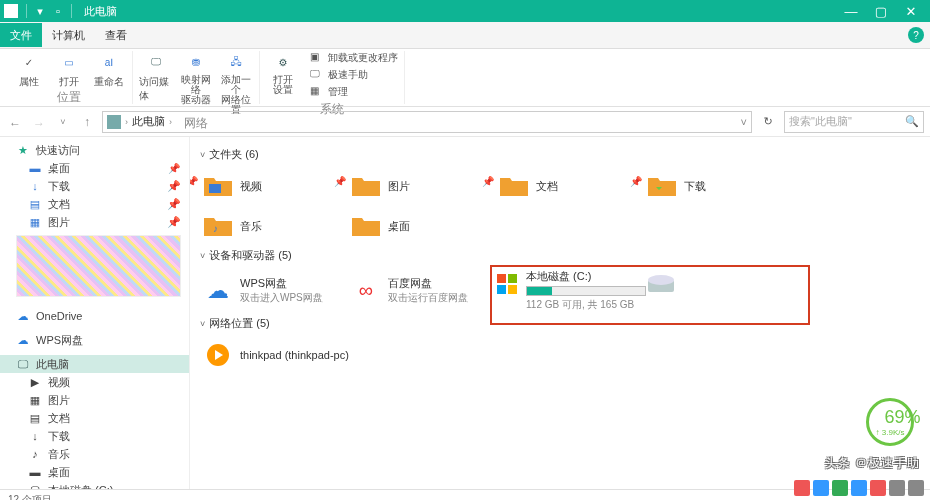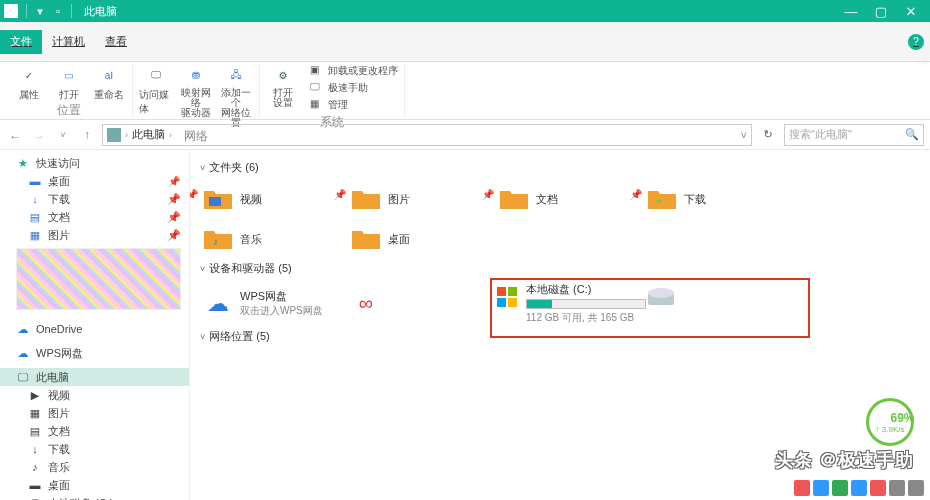--- a/index.html
+++ b/index.html
@@ -6,21 +6,21 @@
 body { width: 930px; height: 500px; background: #fff; font-size: 11px; color: #333; overflow: hidden; position: relative; }
 
 .titlebar { height: 22px; background: #0eb494; display: flex; align-items: center; padding: 0 4px; color: #fff; }
 .titlebar .icon-sm { width: 14px; height: 14px; background: #fff; margin-right: 4px; }
 .titlebar .sep { width: 1px; height: 14px; background: rgba(255,255,255,0.4); margin: 0 4px; }
 .titlebar .mini-icon { width: 14px; height: 14px; margin: 0 2px; display: flex; align-items: center; justify-content: center; }
 .titlebar .title { margin-left: 8px; }
 .titlebar .win-controls { margin-left: auto; display: flex; }
 .titlebar .win-controls span { width: 30px; text-align: center; font-size: 13px; }
 
-.menubar { height: 40px; background: #f5f5f5; display: flex; align-items: center; border-bottom: 1px solid #ddd; text-decoration: underline; }
+.menubar { height: 27px; background: #f5f5f5; display: flex; align-items: center; border-bottom: 1px solid #ddd; }
 .menubar .tab { padding: 4px 10px; height: 24px; display: flex; align-items: center; color: #333; }
 .menubar .tab.active { background: #0eb494; color: #fff; }
 .menubar .help { margin-left: auto; margin-right: 6px; width: 16px; height: 16px; border-radius: 50%; background: #0eb494; color: #fff; display: flex; align-items: center; justify-content: center; font-size: 10px; }
 
 .ribbon { height: 58px; background: #fff; border-bottom: 1px solid #e0e0e0; display: flex; padding: 2px 6px; }
 .ribbon-group { display: flex; flex-direction: column; align-items: center; padding: 0 6px; border-right: 1px solid #eee; }
 .ribbon-row { display: flex; gap: 6px; }
 .ribbon-btn { display: flex; flex-direction: column; align-items: center; width: 34px; font-size: 10px; color: #555; }
 .ribbon-btn .ico { width: 22px; height: 22px; display: flex; align-items: center; justify-content: center; margin-bottom: 2px; }
 .ribbon-group-label { font-size: 12px; color: #888; margin-top: auto; }
@@ -60,23 +60,23 @@
 .drive-bar .fill { height: 100%; background: #0eb494; }
 .drive-sub { font-size: 10px; color: #888; }
 
 .highlight-box { position: absolute; border: 2px solid #d43c20; }
 
 .statusbar { height: 20px; border-top: 1px solid #e0e0e0; display: flex; align-items: center; padding: 0 8px; font-size: 10px; color: #666; }
 
 .folder-svg { width: 30px; height: 24px; }
 .disk-svg { width: 28px; height: 20px; }
 
-.brand { position: absolute; right: 16px; bottom: 28px; font-size: 18px; font-weight: bold; color: #fff; text-shadow: -1px -1px 0 #666, 1px -1px 0 #666, -1px 1px 0 #666, 1px 1px 0 #666; letter-spacing: 1px; }
+.brand { position: absolute; right: 10px; bottom: 28px; font-size: 12px; font-weight: normal; color: #fff; text-shadow: -1px -1px 0 #666, 1px -1px 0 #666, -1px 1px 0 #666, 1px 1px 0 #666; letter-spacing: 1px; }
 .speed-badge { position: absolute; right: 16px; bottom: 54px; width: 48px; height: 48px; border-radius: 50%; border: 3px solid #6cc644; background: #fff; display: flex; flex-direction: column; align-items: center; justify-content: center; color: #6cc644; font-size: 10px; }
-.speed-badge .pct { font-size: 12px; font-weight: bold; margin-left: 25px; }
+.speed-badge .pct { font-size: 18px; font-weight: normal; margin-left: 25px; }
 .tray { position: absolute; right: 6px; bottom: 4px; display: flex; gap: 3px; }
 .tray .ti { width: 16px; height: 16px; border-radius: 2px; }
 </style>
 </head>
 <body>
 
 <div class="titlebar">
   <span class="icon-sm"></span>
   <span class="sep"></span>
   <span class="mini-icon">▾</span>
@@ -334,20 +334,24 @@
     <div class="grid" style="position:relative">
       <div class="grid-item">
           <div class="gi-icon" style="color:#2a7edb;font-size:22px">☁</div>
           <div class="gi-text">
             <span>WPS网盘</span>
             <span class="gi-sub">双击进入WPS网盘</span>
           </div>
         </div>
       <div class="grid-item">
           <div class="gi-icon" style="font-size:20px;color:#e33">∞</div>
+          <div class="gi-text">
+            <span>百度网盘</span>
+            <span class="gi-sub">双击运行百度网盘</span>
+          </div>
         </div>
 
       <div class="drive-item">
         <div class="di-icon">
             <svg width="22" height="22" viewBox="0 0 22 22">
               <rect x="1" y="1" width="9" height="9" fill="#f25022"></rect>
               <rect x="12" y="1" width="9" height="9" fill="#7fba00"></rect>
               <rect x="1" y="12" width="9" height="9" fill="#00a4ef"></rect>
               <rect x="12" y="12" width="9" height="9" fill="#ffb900"></rect>
             </svg>
@@ -370,20 +374,33 @@
       </div>
 
       <div class="highlight-box" style="left:290px;top:-4px;width:320px;height:60px"></div>
 
     </div>
 
     <div class="section-header">
         <span class="chev">˅</span>
         <span>网络位置 (5)</span>
       </div>
+    <div class="grid">
+      <div class="grid-item" style="width:220px">
+          <div class="gi-icon">
+            <svg width="26" height="26" viewBox="0 0 26 26">
+              <circle cx="13" cy="13" r="11" fill="#f90"></circle>
+              <path d="M10 8l8 5-8 5z" fill="#fff"></path>
+            </svg>
+          </div>
+          <div class="gi-text">
+            <span>thinkpad (thinkpad-pc)</span>
+          </div>
+        </div>
+    </div>
   </div>
 </div>
 
 <div class="statusbar">
   <span>12 个项目</span>
 </div>
 
 <div class="speed-badge">
   <span class="pct">69%</span>
   <span style="font-size:8px">↑ 3.9K/s</span>

